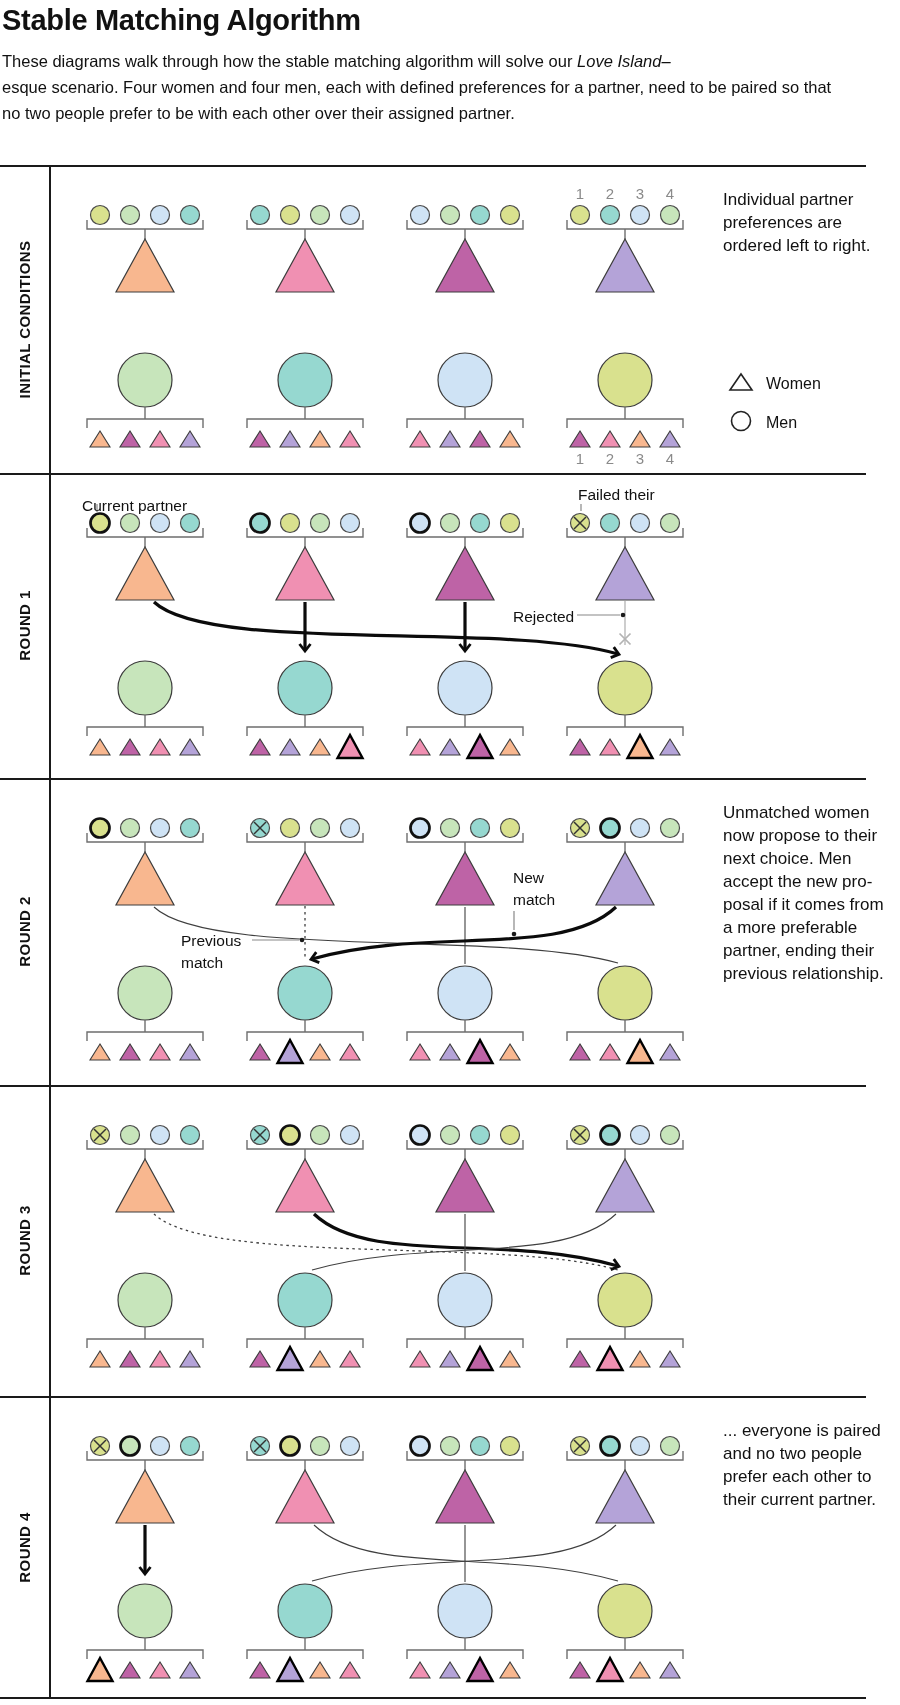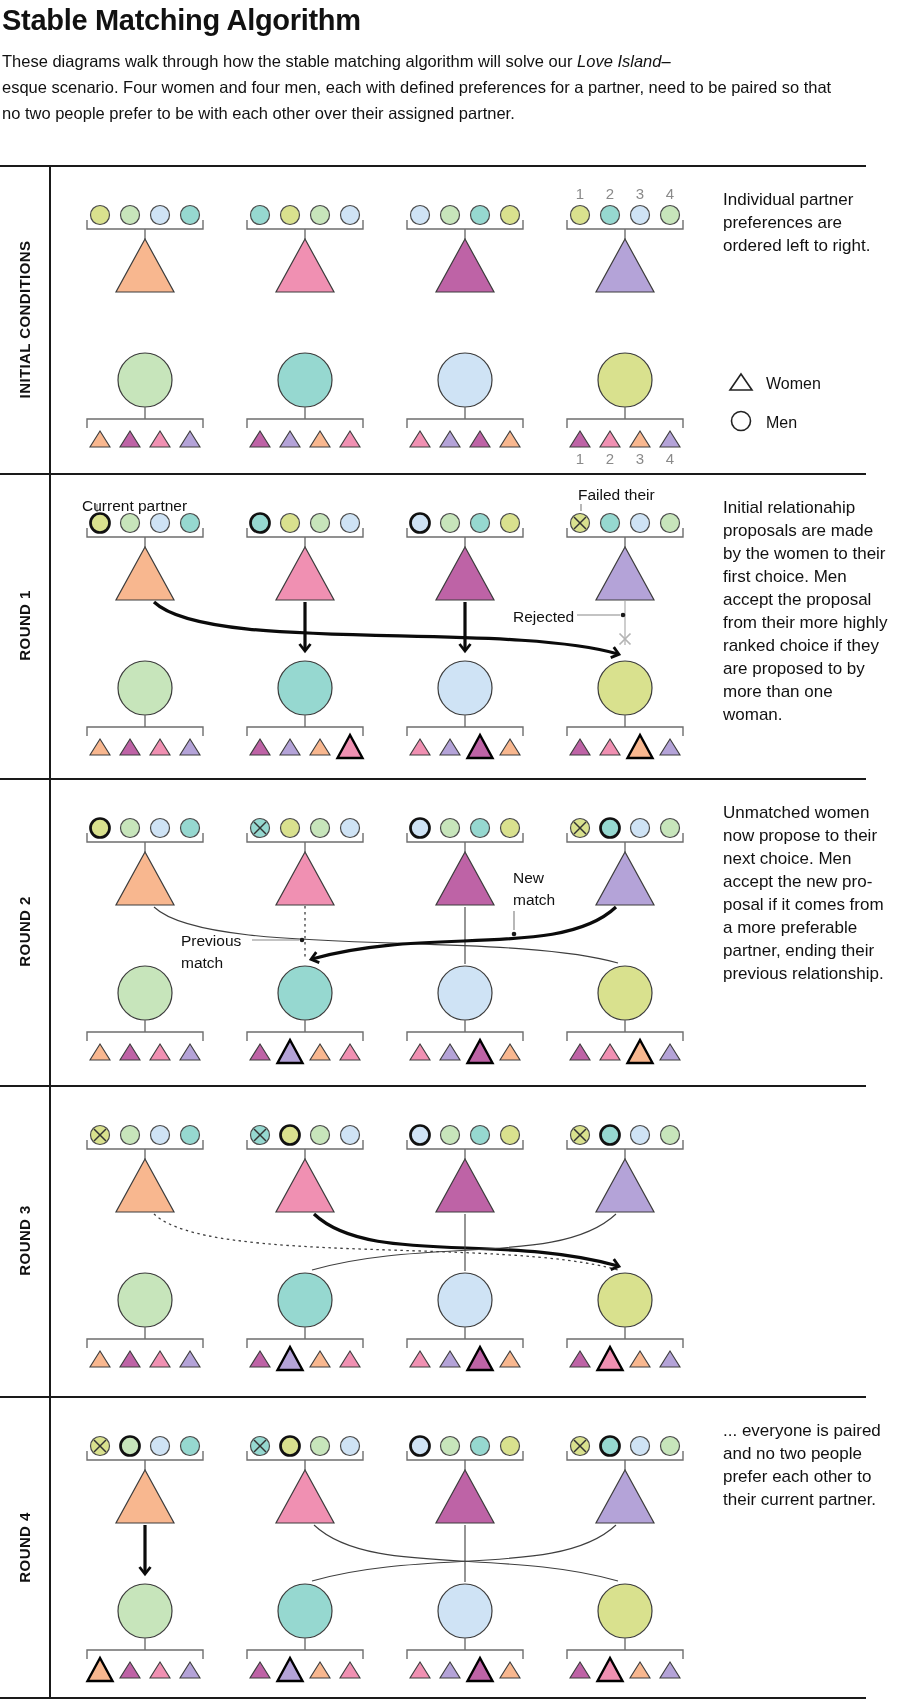--- a/index.html
+++ b/index.html
@@ -137,30 +137,20 @@
         <text x="610" y="299" text-anchor="middle" fill="#8a8a8a" font-size="15" font-family="&quot;Liberation Sans&quot;,sans-serif">2</text>
         <text x="640" y="299" text-anchor="middle" fill="#8a8a8a" font-size="15" font-family="&quot;Liberation Sans&quot;,sans-serif">3</text>
         <text x="670" y="299" text-anchor="middle" fill="#8a8a8a" font-size="15" font-family="&quot;Liberation Sans&quot;,sans-serif">4</text>
       </svg>
   </section>
 
   <section class="row" id="row-1" style="top:473px;height:305px">
     <div class="row-label">
         <span>ROUND 1</span>
       </div>
-    <div class="annotation">Initial relationahip
-proposals are made
-by the women to their
-first choice. Men
-accept the proposal
-from their more highly
-ranked choice if they
-are proposed to by
-more than one
-woman.</div>
     <svg class="diagram" width="900" height="305">
         <defs>
           <marker id="ah-1" markerUnits="userSpaceOnUse" markerWidth="16" markerHeight="16" refX="7.5" refY="8" orient="auto">
             <path d="M1.5,2.5 L8.5,8 L1.5,13.5" fill="none" stroke="#0b0b0b" stroke-width="2.8"></path>
           </marker>
         </defs>
         <g>
           <path d="M 87 55 L 87 64 L 203 64 L 203 55" fill="none" stroke="#6e6e6e" stroke-width="1.4"></path>
           <line x1="145" y1="64" x2="145" y2="74" stroke="#6e6e6e" stroke-width="1.4"></line>
           <circle cx="100" cy="50" r="9.5" fill="#D9E18E" stroke="#111111" stroke-width="2.7"></circle>

